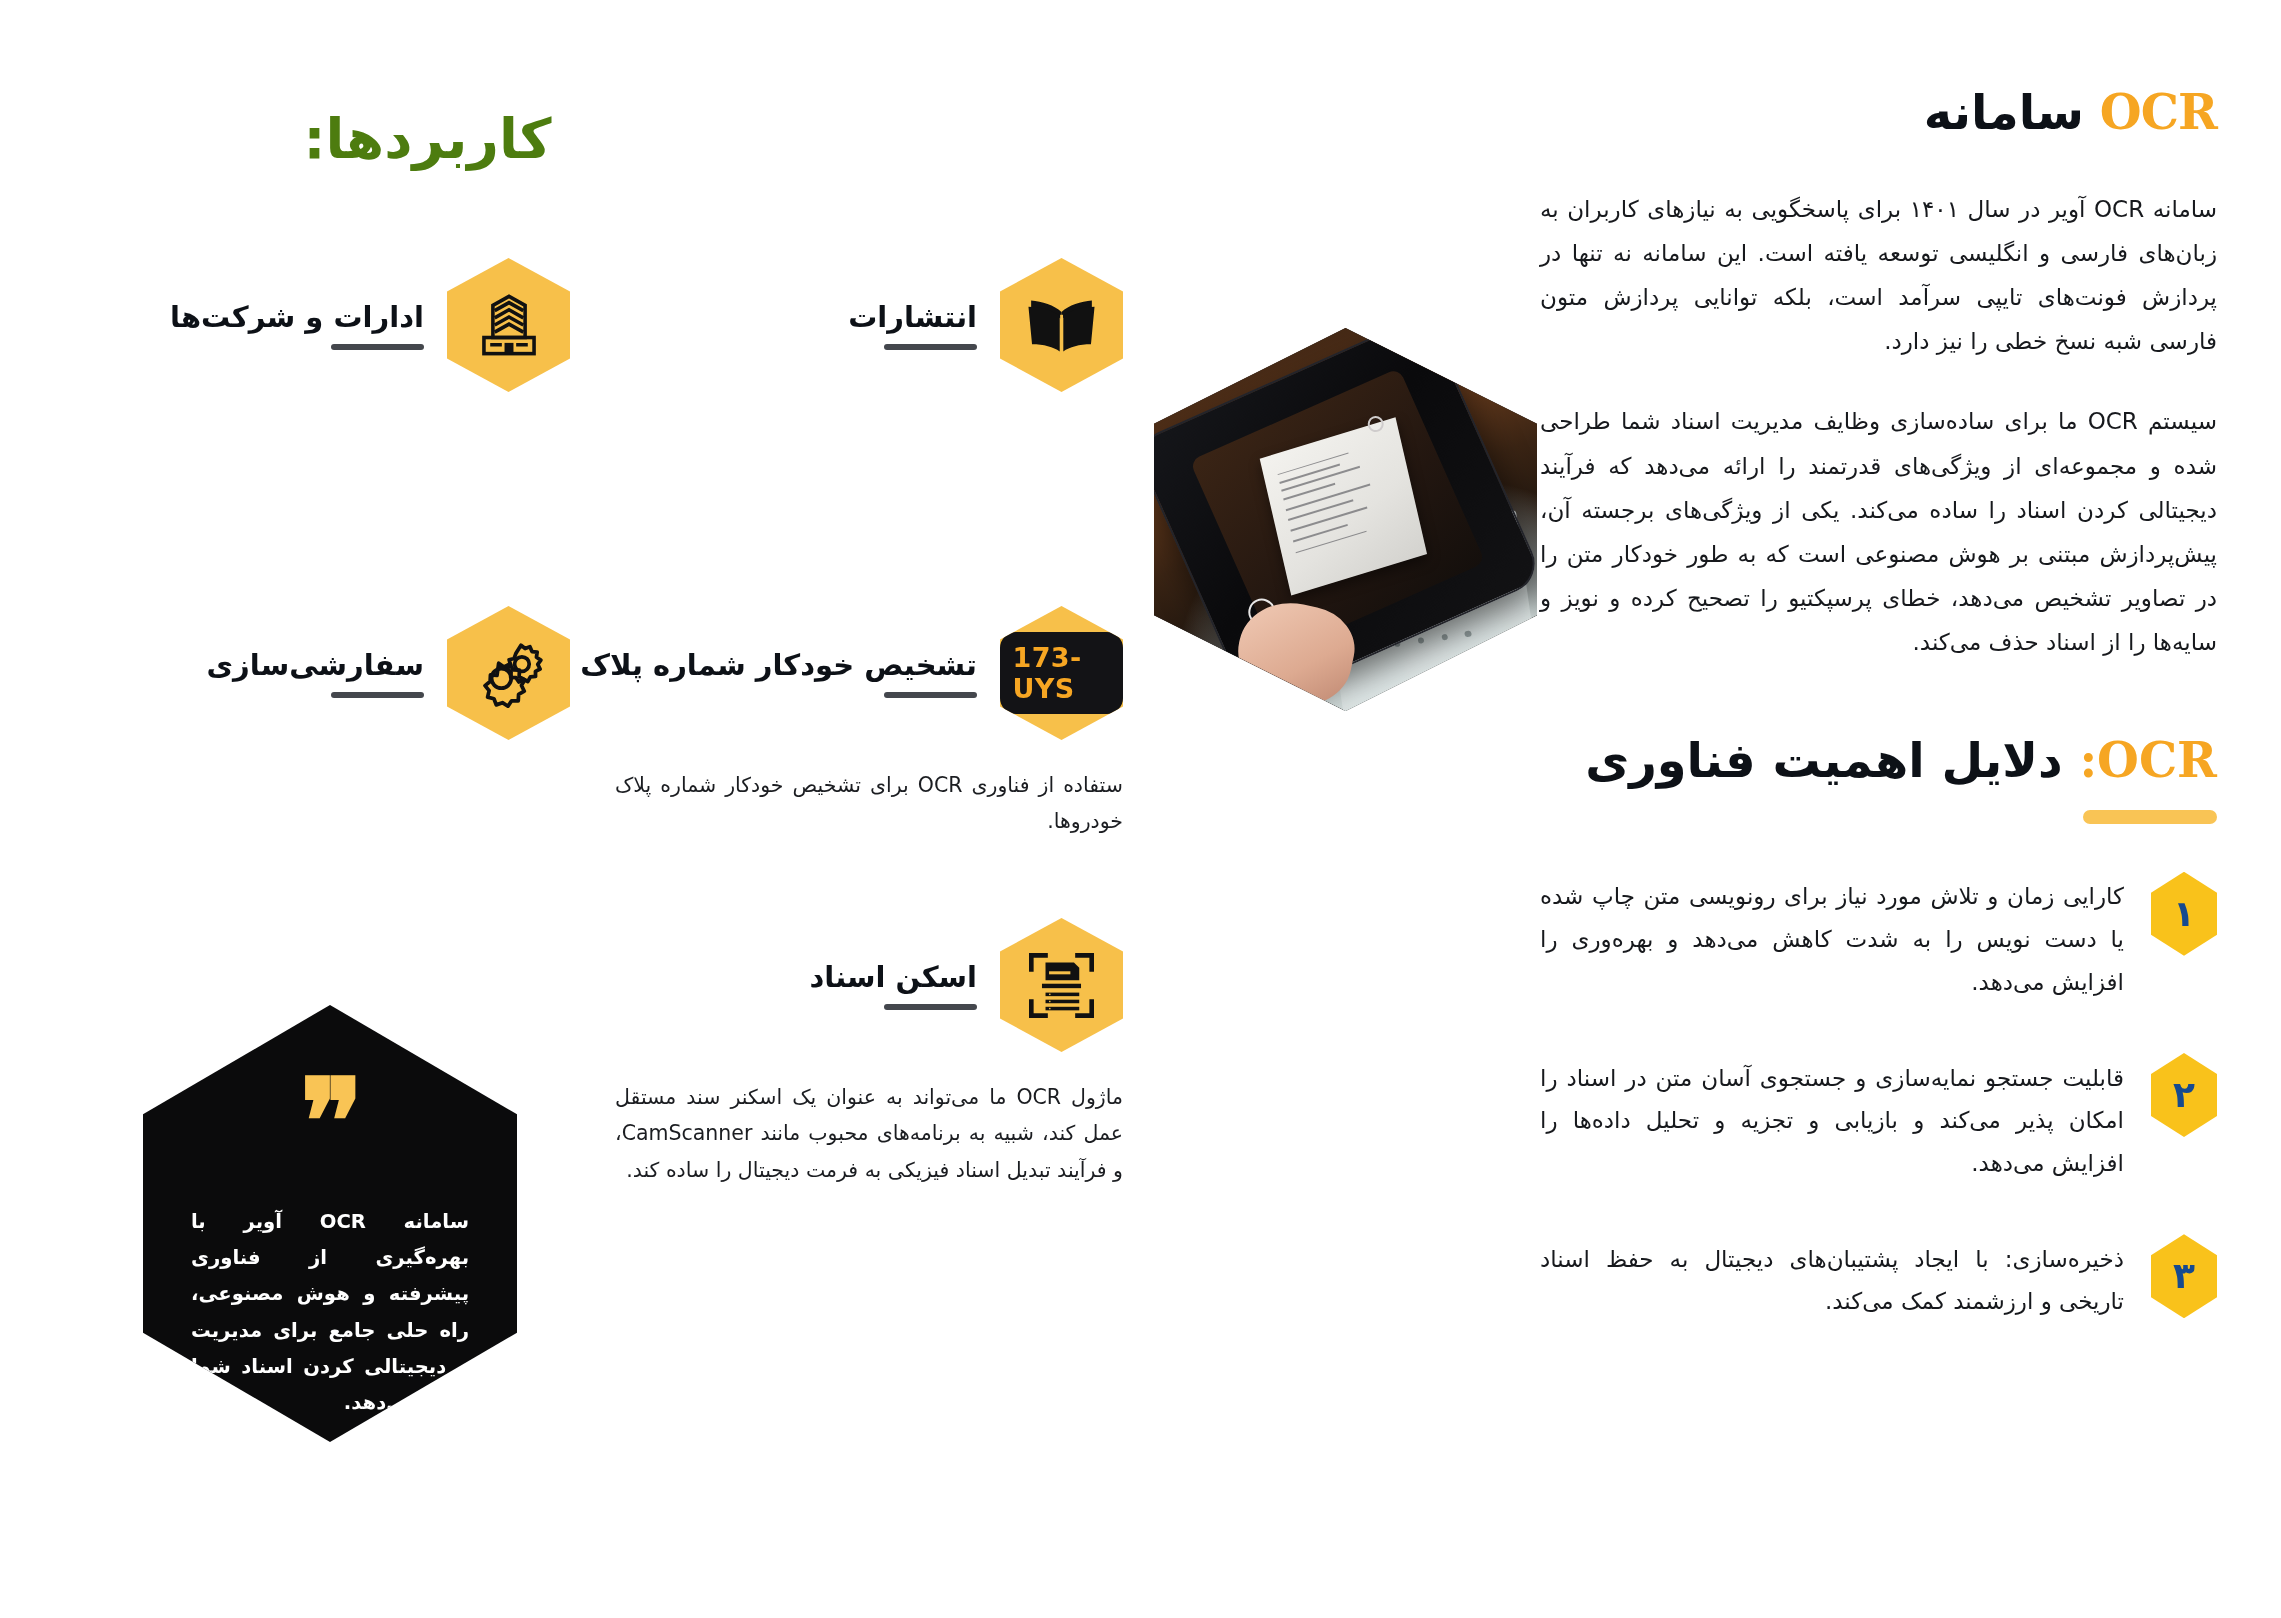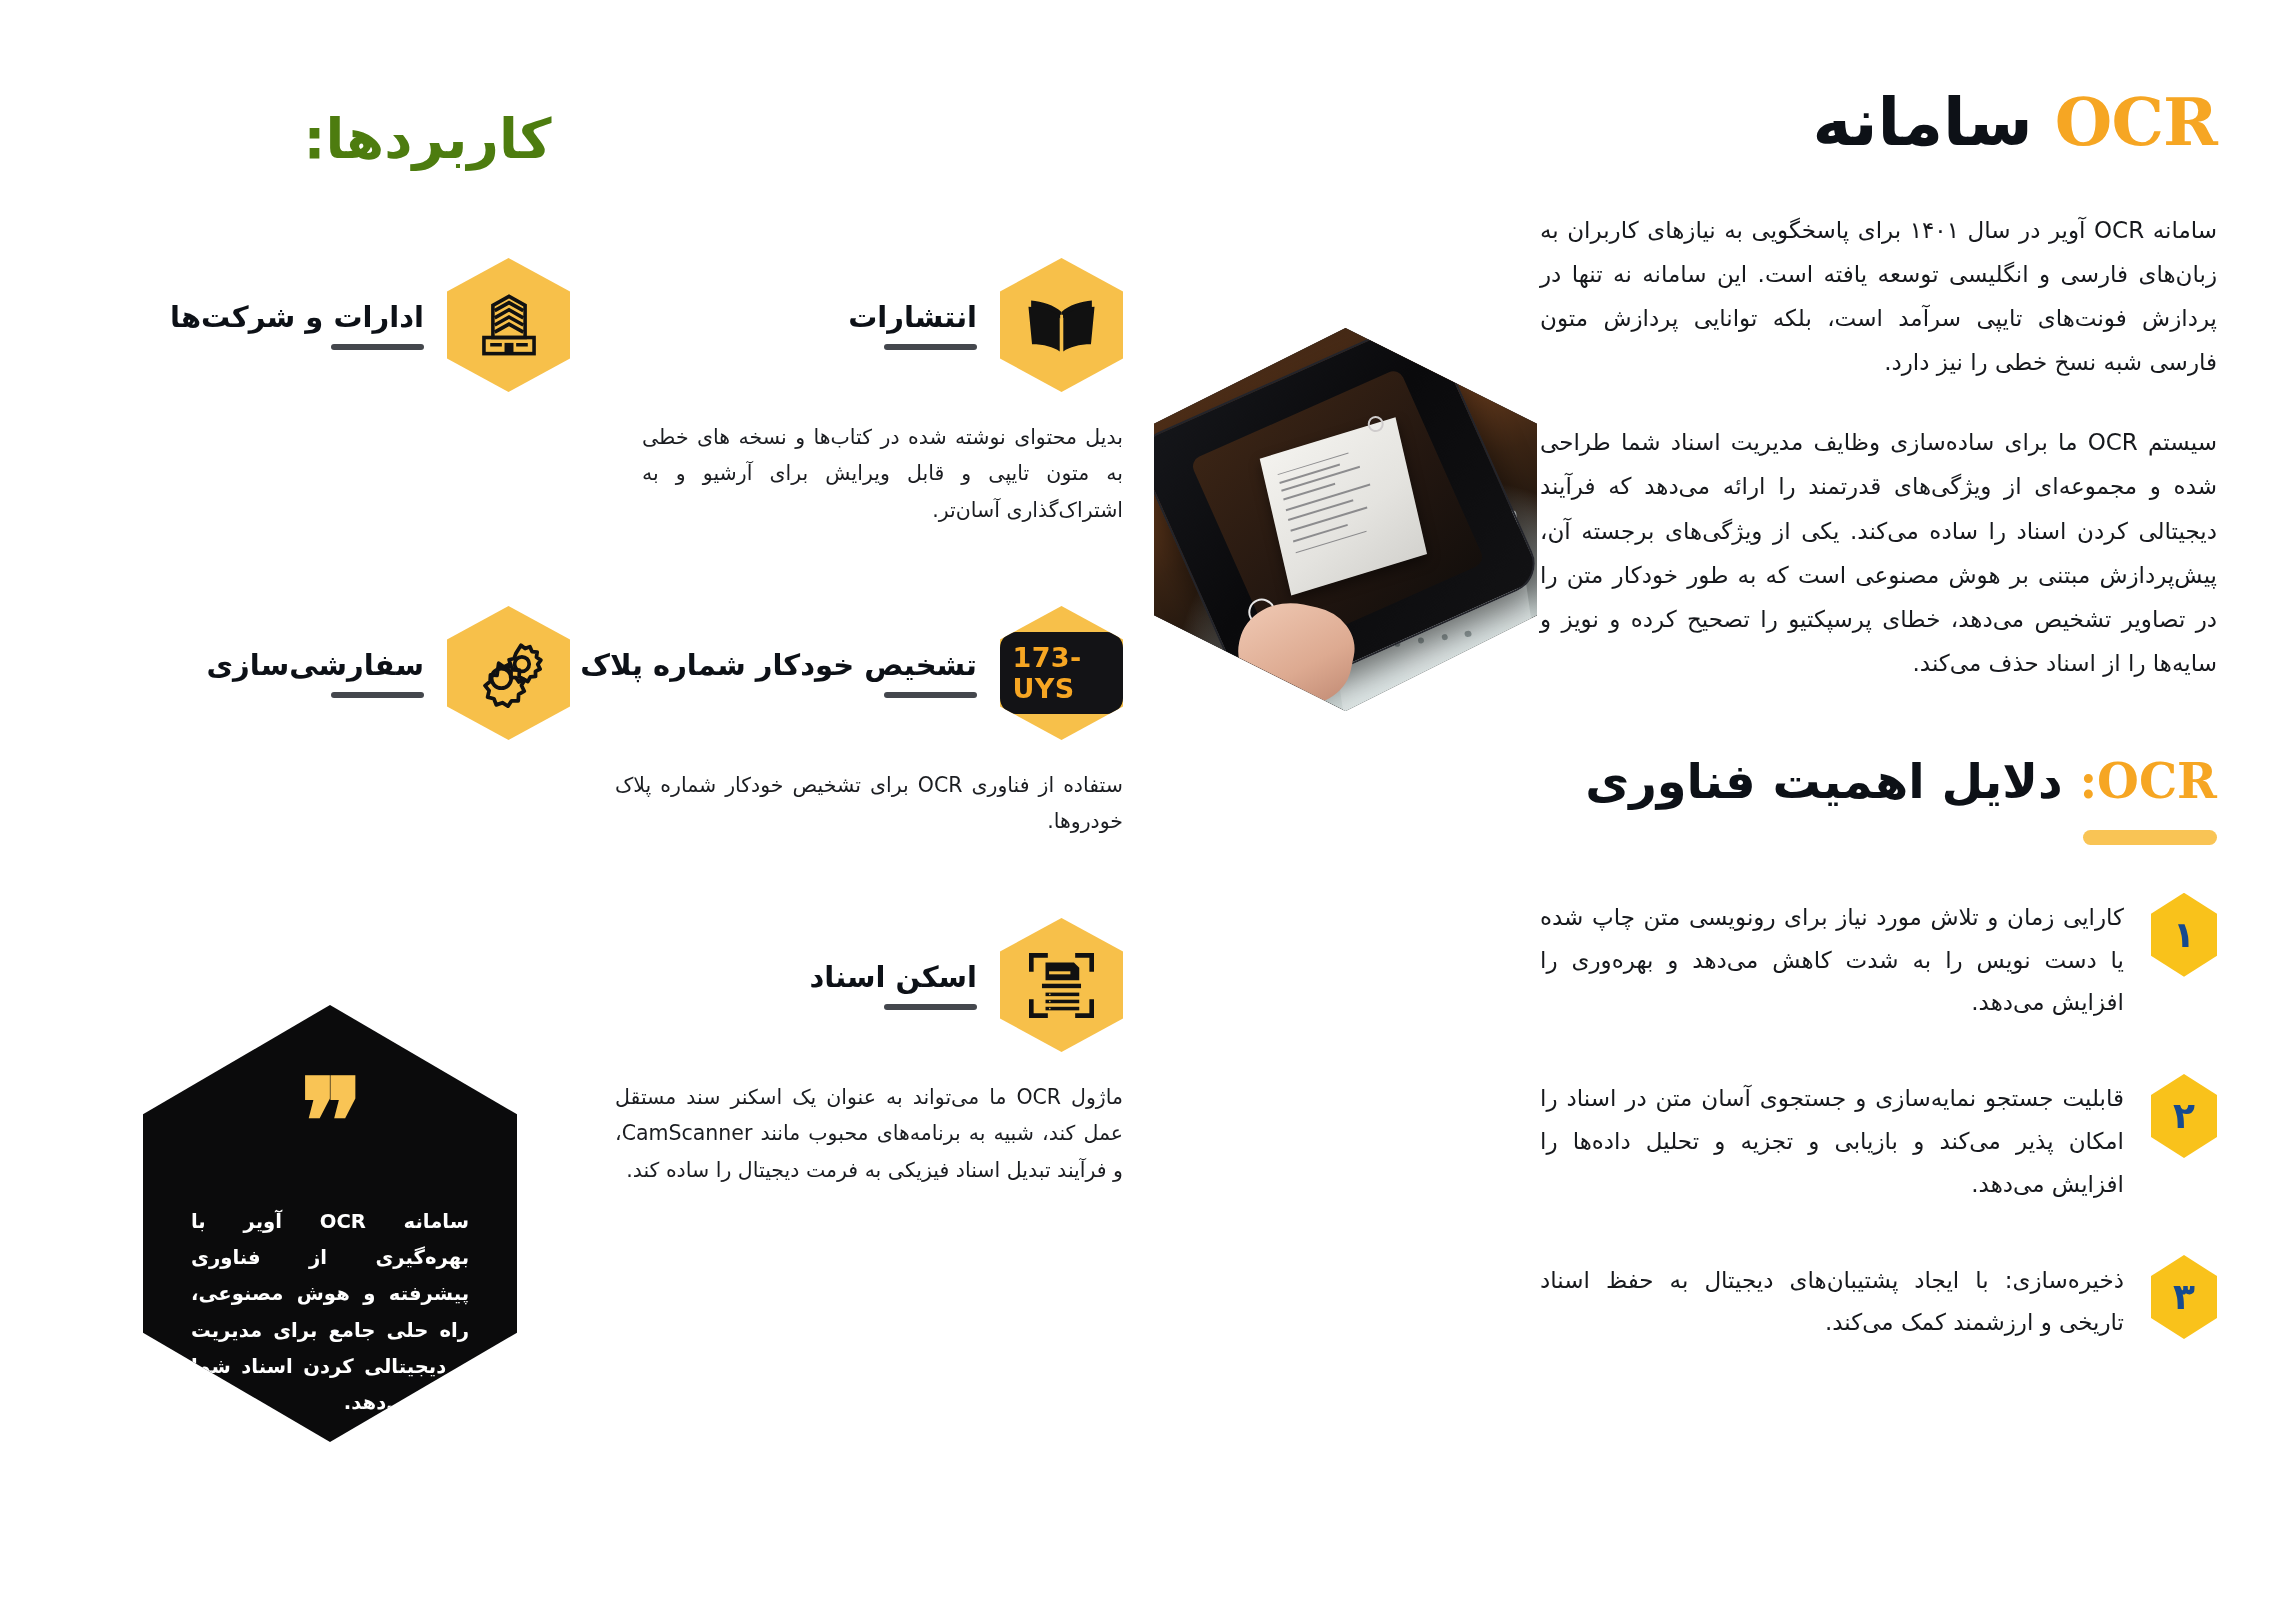--- a/index.html
+++ b/index.html
@@ -8,21 +8,21 @@
   body{
     width:2281px;height:1618px;position:relative;overflow:hidden;
     font-family:"DejaVu Sans","Liberation Sans",sans-serif;
     color:#111317;
   }
   .page{position:absolute;inset:0;}
 
   
   .right-col{position:absolute;right:64px;top:86px;width:677px;text-align:right;}
   .main-title{
-    font-size:66px;font-weight:bold;line-height:1.1;letter-spacing:-0.9px;
+    font-size:48px;font-weight:bold;line-height:1.1;letter-spacing:-0.9px;
     color:#0d1117;direction:rtl;
   }
   .main-title .accent{color:#F6A623;font-family:"DejaVu Serif","Liberation Serif",serif;}
   .body-par{
     margin-top:48px;font-size:23px;line-height:1.92;text-align:justify;
     text-align-last:right;direction:rtl;color:#17191d;
   }
   .body-par + .body-par{margin-top:36px;}
 
   .sec-head{
@@ -249,21 +249,20 @@
           <path d="M40 22 C30 15 17 12 5 12 L9 54 C22 54 33 57 40 62 Z" fill="#111"></path>
           <path d="M44 22 C54 15 67 12 79 12 L75 54 C62 54 51 57 44 62 Z" fill="#111"></path>
           <rect x="40.5" y="21" width="3.2" height="42" fill="#F7C04A"></rect>
         </svg>
       </div>
       <div class="card-titlewrap">
         <div class="card-title">انتشارات</div>
         <div class="card-rule"></div>
       </div>
     </div>
-    <div class="card-body">بدیل محتوای نوشته شده در کتاب‌ها و نسخه های خطی به متون تایپی و قابل ویرایش برای آرشیو و به اشتراک‌گذاری آسان‌تر.</div>
   </div>
 
   <div class="card" style="left:89px;top:258px;width:481px;">
     <div class="card-head">
       <div class="card-hex">
         <svg width="68" height="68" viewBox="0 0 76 76">
           <g fill="none" stroke="#111" stroke-width="4">
             <path d="M20 52 L20 16 L38 6 L56 16 L56 52 Z"></path>
             <path d="M22 22 L38 13 L54 22"></path>
             <path d="M22 30 L38 21 L54 30"></path>

